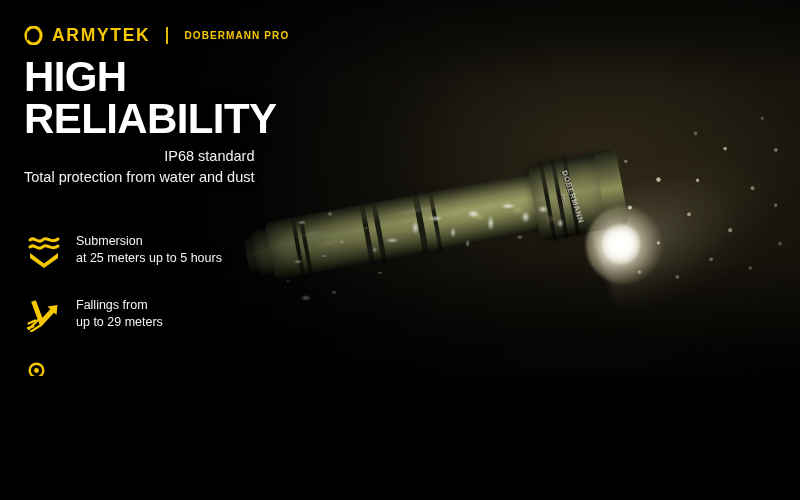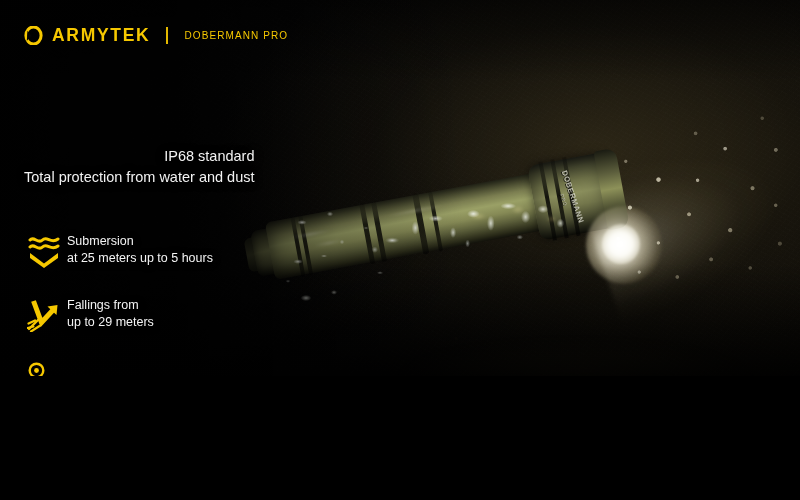--- a/index.html
+++ b/index.html
@@ -289,21 +289,21 @@
     line-height:1;
   }
   .brand-div {
     width:2px; height:17px;
     background:#f6c800;
     opacity:.92;
     margin:0 4px;
   }
   .model-name {
     color:#f6c800;
-    font-size:10px; font-weight:normal;
+    font-size:10px; font-weight:bold;
     letter-spacing:1.1px;
     line-height:1;
   }
 
   .headline {
     position:absolute; left:24px; top:56px;
     color:#ffffff;
     font-size:42px; font-weight:bold;
     line-height:0.99;
     letter-spacing:-0.6px;
@@ -318,21 +318,21 @@
     line-height:1.42;
     text-shadow:0 1px 8px rgba(0,0,0,.9);
     text-align:right;
   }
   .subcopy span { display:block; }
 
   .features {
     position:absolute; left:26px; top:232px;
     display:flex; flex-direction:column; gap:26px;
   }
-  .feature { display:flex; align-items:flex-start; gap:5px; }
+  .feature { display:flex; align-items:flex-start; gap:14px; }
   .feature-icon {
     width:36px; height:38px;
     flex:0 0 36px;
     display:flex; align-items:center; justify-content:center;
   }
   .feature-icon svg { display:block; }
   .feature-text {
     color:#f4f4f4;
     font-size:12.5px;
     line-height:1.35;
@@ -396,20 +396,24 @@
         <svg class="logo-mark" viewBox="0 0 20 20">
           <ellipse cx="10" cy="10" rx="8" ry="9" fill="none" stroke="#F6C800" stroke-width="3.2"></ellipse>
           <path d="M3.0 15.6 L8.2 10.4 L3.6 5.0 Z" fill="#040404"></path>
         </svg>
         <span class="brand-name">ARMYTEK</span>
       </div>
       <span class="brand-div"></span>
       <span class="model-name">DOBERMANN PRO</span>
     </div>
 
+    <h1 class="headline">
+      <span class="l1">HIGH</span>
+      <span class="l2">RELIABILITY</span>
+    </h1>
 
     <div class="subcopy">
       <span>IP68 standard</span>
       <span>Total protection from water and dust</span>
     </div>
 
     <div class="features">
 
       <div class="feature">
         <span class="feature-icon">

